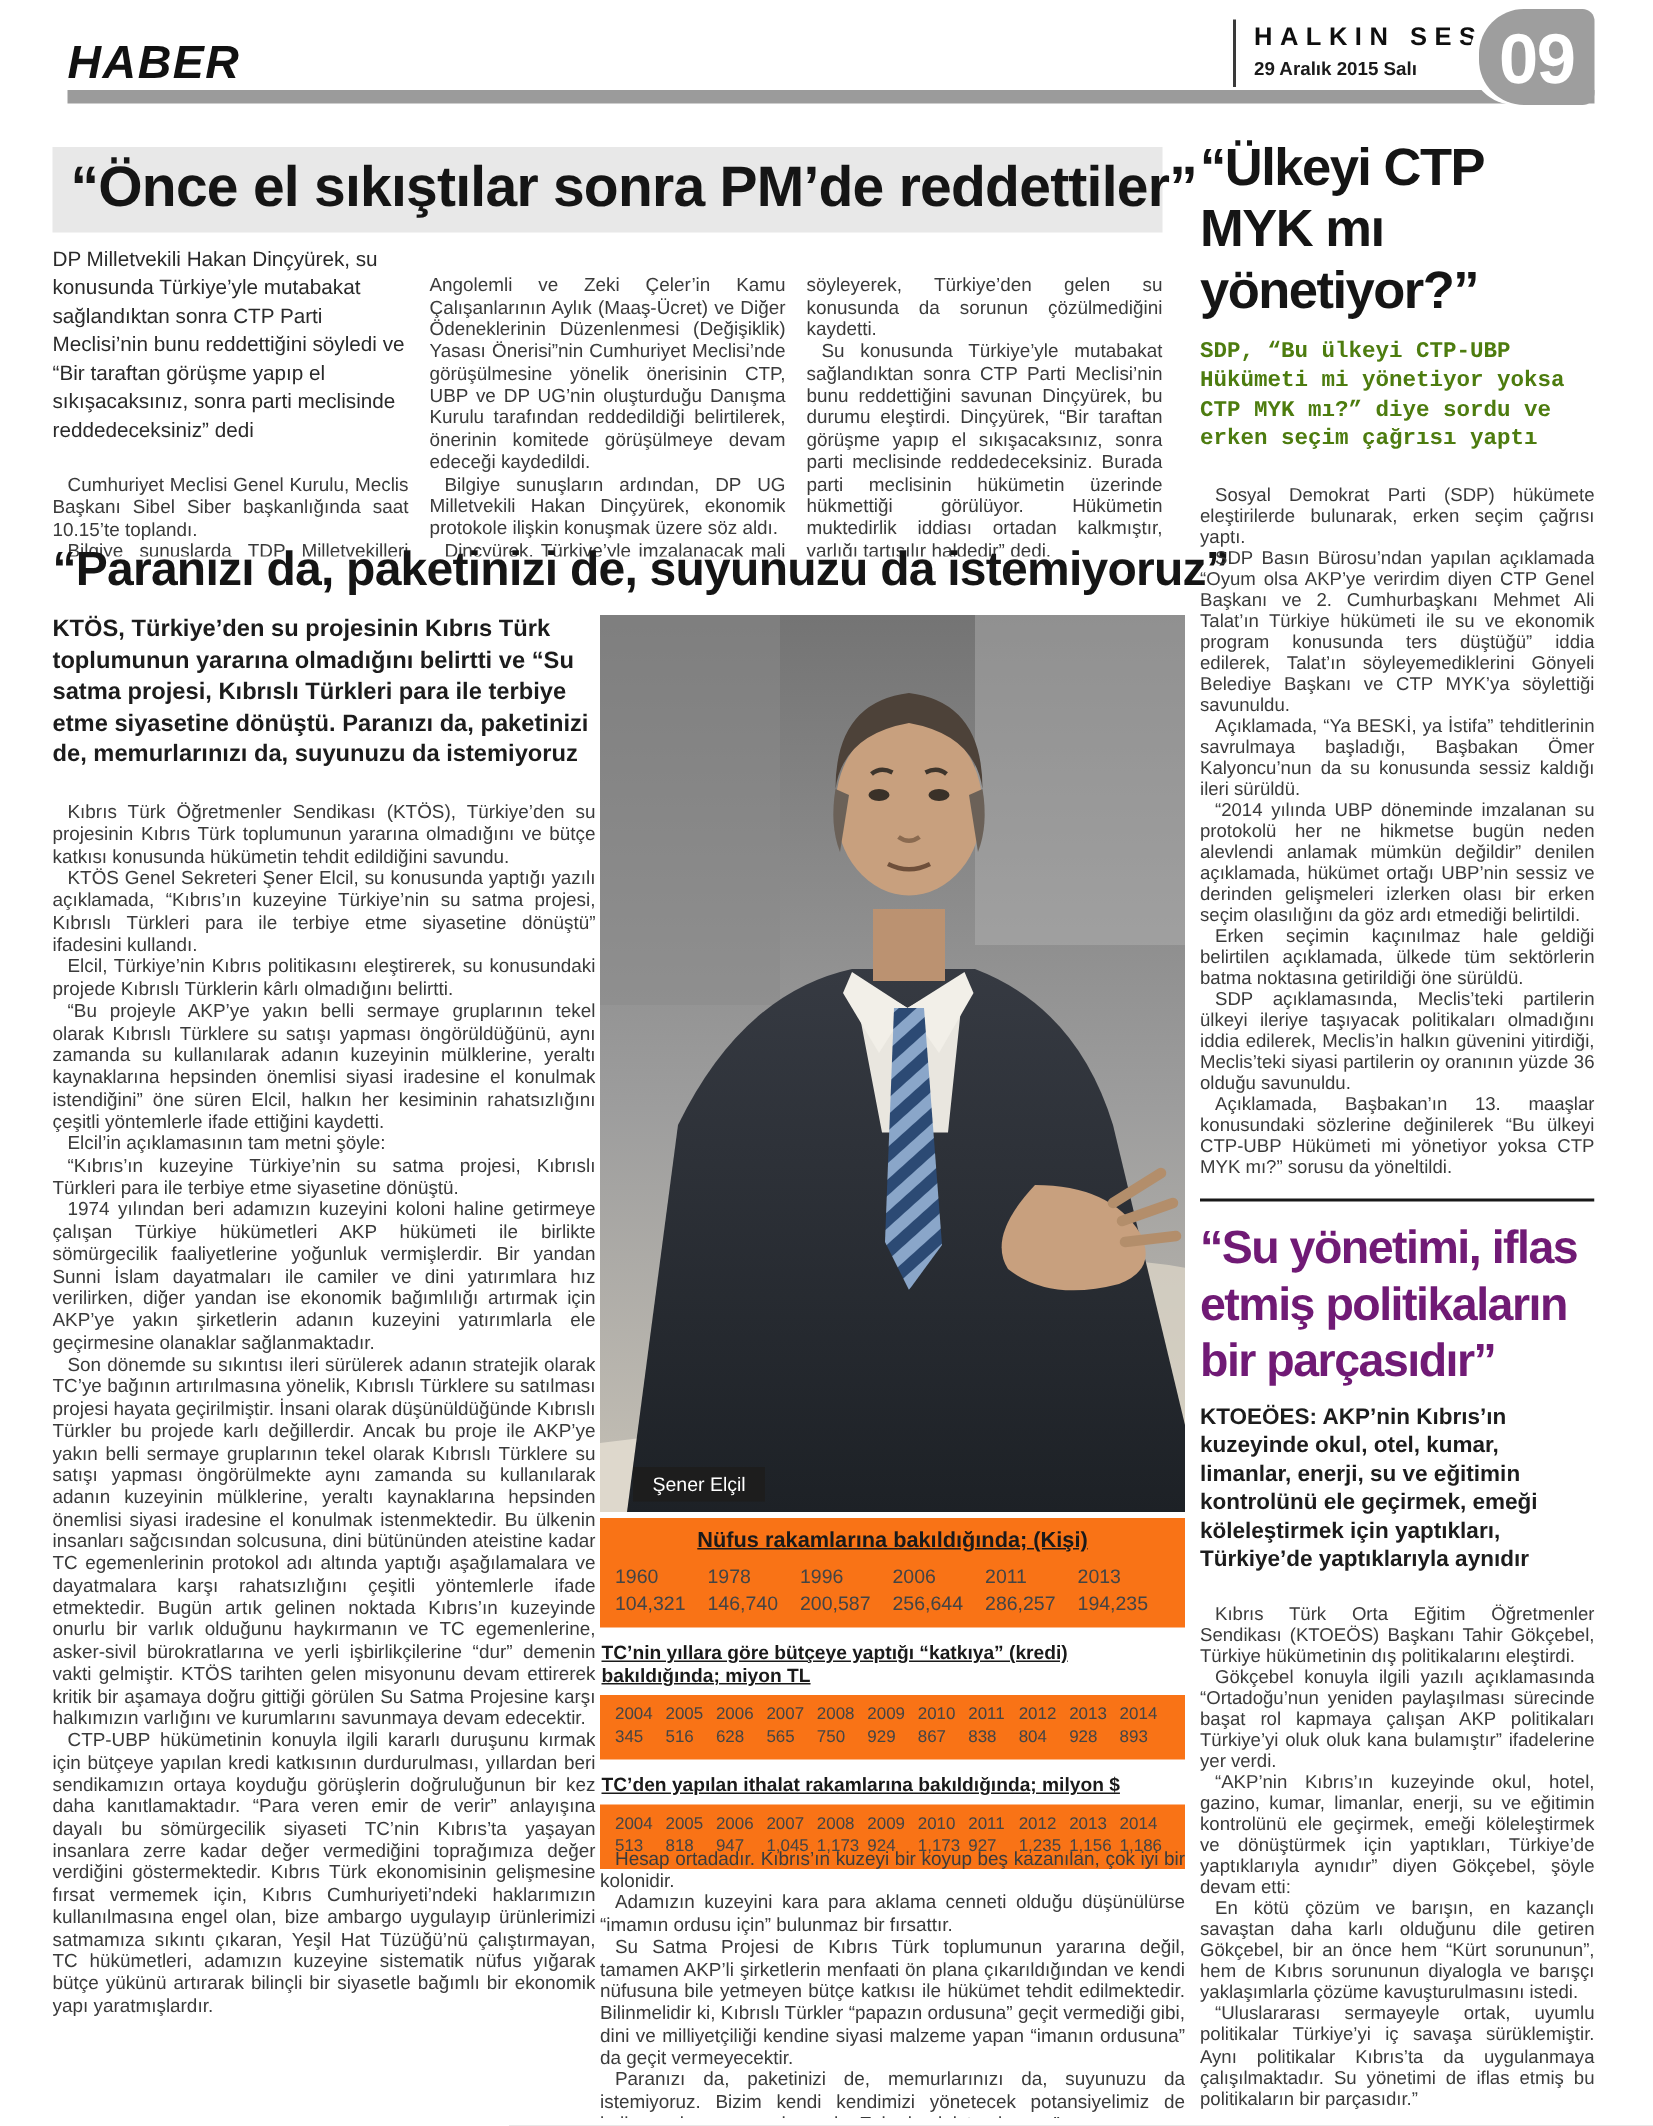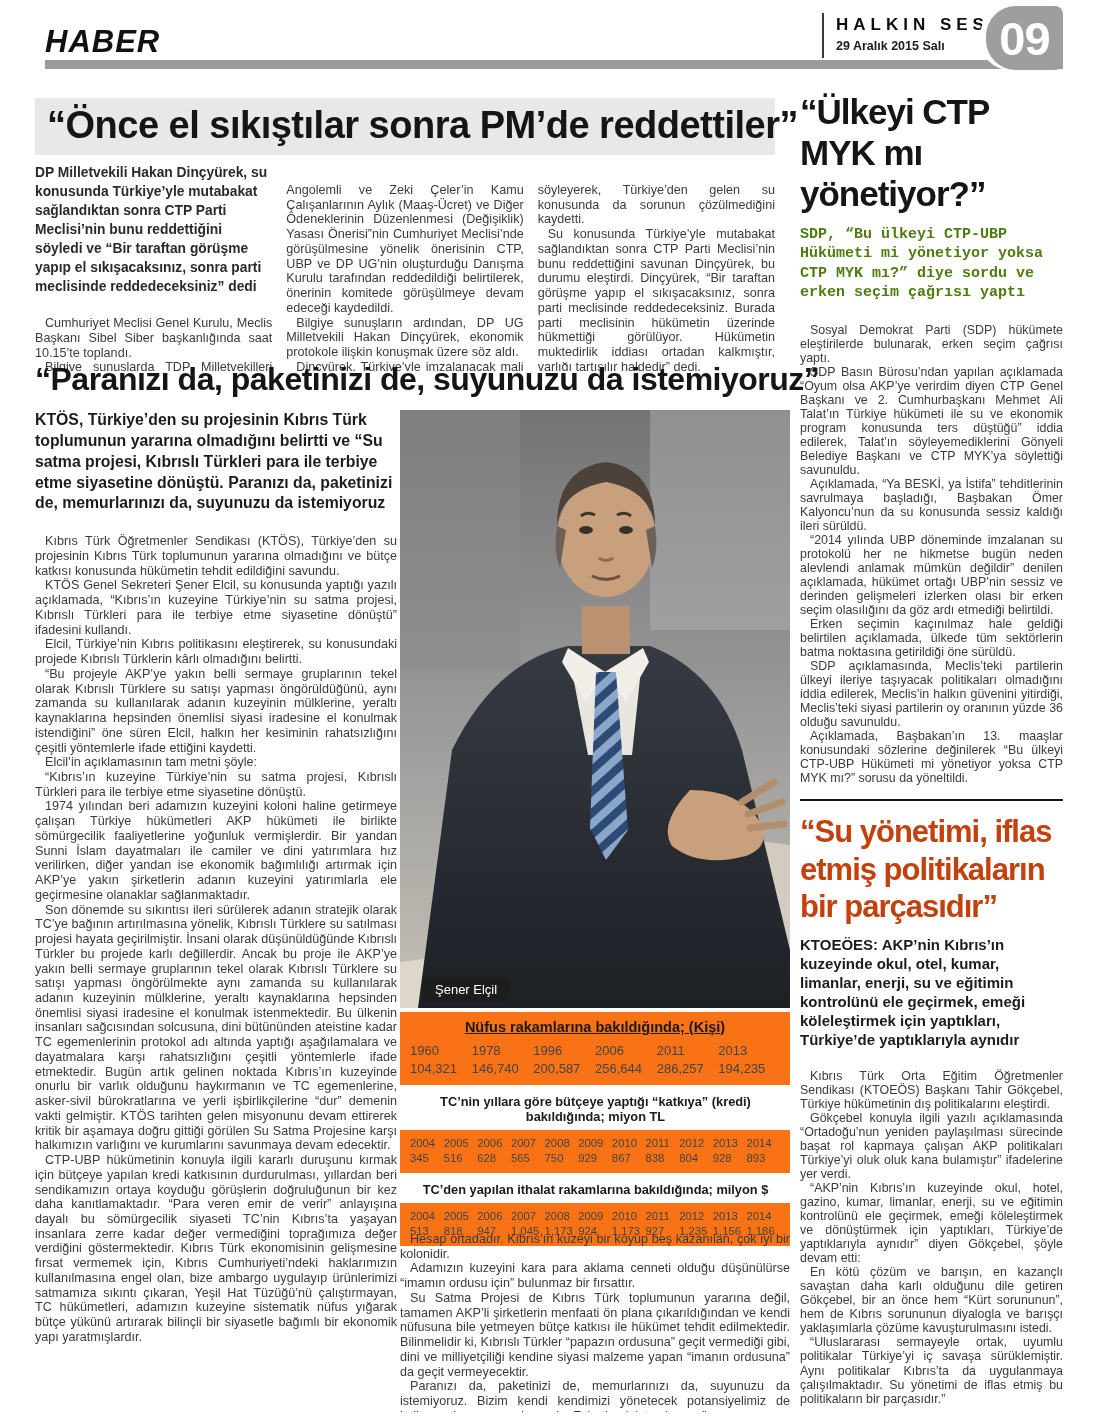--- a/index.html
+++ b/index.html
@@ -17,53 +17,53 @@
             border-radius:30px 8px 8px 30px;box-shadow:-6px 0 0 0 #ffffff;z-index:2;letter-spacing:-1px;}
   
   .bodytext p{margin:0;text-indent:10px;text-align:justify;}
   .bodytext p:first-child{text-indent:10px;margin-top:20px;}
   .bodytext.cont p:first-child{text-indent:0;}
   
   .art1{position:absolute;left:35px;top:98px;width:740px;}
   .band{background:#e8e8e8;padding:6px 12px 8px 12px;font-size:38px;font-weight:bold;color:#151515;
         letter-spacing:-0.5px;white-space:nowrap;}
   .art1-cols{display:grid;grid-template-columns:1fr 1fr 1fr;gap:14px;margin-top:8px;height:208px;overflow:hidden;}
-  .lead1{font-size:13.8px;font-weight:bold;line-height:1.38;color:#2a2a2a;text-align:left;}
+  .lead1{font-size:13.8px;font-weight:normal;line-height:1.38;color:#2a2a2a;text-align:left;}
   .col-small{font-size:12.6px;line-height:1.17;}
   .col1-rest{margin-top:9px;}
   
   .art2-head{position:absolute;left:35px;top:361px;width:750px;font-size:32px;font-weight:bold;color:#151515;
              letter-spacing:-0.5px;white-space:nowrap;}
   .art2-left{position:absolute;left:35px;top:410px;width:362px;height:1003px;overflow:hidden;}
   .lead2{font-size:15.8px;font-weight:bold;line-height:1.32;color:#1c1c1c;margin-bottom:10px;text-align:left;}
   .body-std{font-size:12.6px;line-height:1.17;}
   
   .photo{position:absolute;left:400px;top:410px;width:390px;height:598px;}
   .photo svg{display:block;width:100%;height:100%;}
   .caption{position:absolute;left:22px;bottom:7px;background:#1d1d1d;color:#ffffff;font-size:13px;
            font-weight:normal;padding:4px 13px;}
   
   .tables{position:absolute;left:400px;top:1012px;width:390px;}
   .tbl-gray{background:#f97316;padding:7px 10px 9px 10px;}
   .t-title1{text-align:center;font-weight:bold;text-decoration:underline;font-size:14.5px;color:#1a1a1a;margin-bottom:8px;}
-  .t-title2{font-weight:bold;font-size:12.8px;color:#1a1a1a;margin:9px 0 6px 1px;text-align:center;}
+  .t-title2{font-weight:bold;text-decoration:underline;font-size:12.8px;color:#1a1a1a;margin:9px 0 6px 1px;}
   .trow{display:flex;}
   .trow span{flex:1 1 0;text-align:left;color:#444;}
   .trow.six span{font-size:13px;}
   .trow.eleven span{font-size:11.3px;}
   .trow + .trow{margin-top:3px;}
   
   .art2-bottom{position:absolute;left:400px;top:1212px;width:390px;height:200px;overflow:hidden;}
   
   .rightcol{position:absolute;left:800px;top:92px;width:263px;height:1325px;overflow:hidden;}
   .r-head{font-size:35px;font-weight:bold;line-height:1.17;color:#151515;letter-spacing:-1px;}
   .r-leadA{font-size:15px;font-weight:bold;line-height:1.3;color:#4d7c0f;margin:10px 0 9px 0;text-align:left;font-family:Liberation Mono, monospace;}
   .r-body{font-size:12.4px;line-height:1.13;}
   .r-divider{border:none;border-top:2px solid #181818;margin:14px 0 12px 0;}
-  .r-headB{font-size:31px;font-weight:bold;line-height:1.2;color:#c2410c;letter-spacing:-1px;}
+  .r-headB{font-size:31px;font-weight:bold;line-height:1.2;color:#701a75;letter-spacing:-1px;}
   .r-leadB{font-size:15px;font-weight:bold;line-height:1.27;color:#1c1c1c;margin:10px 0 9px 0;text-align:left;}
 </style>
 </head>
 <body>
 
 <div class="page">
 
   <div>
     <div class="section-title">HABER</div>
     <div class="mast-divider"></div>

